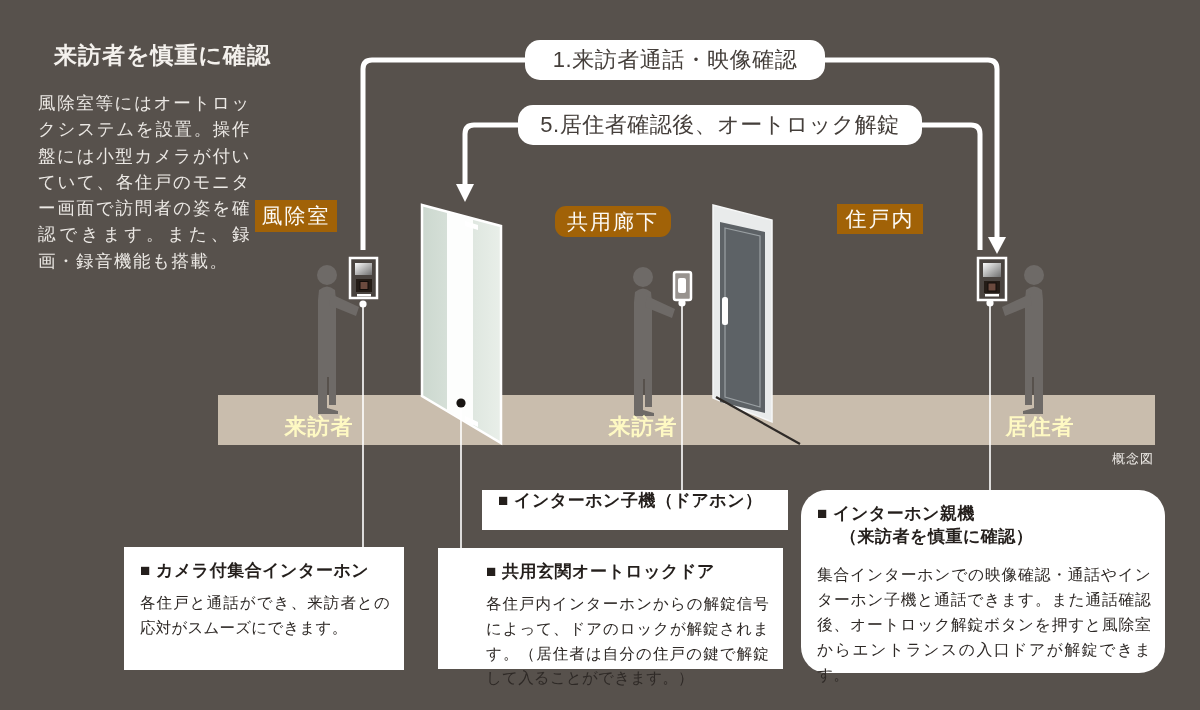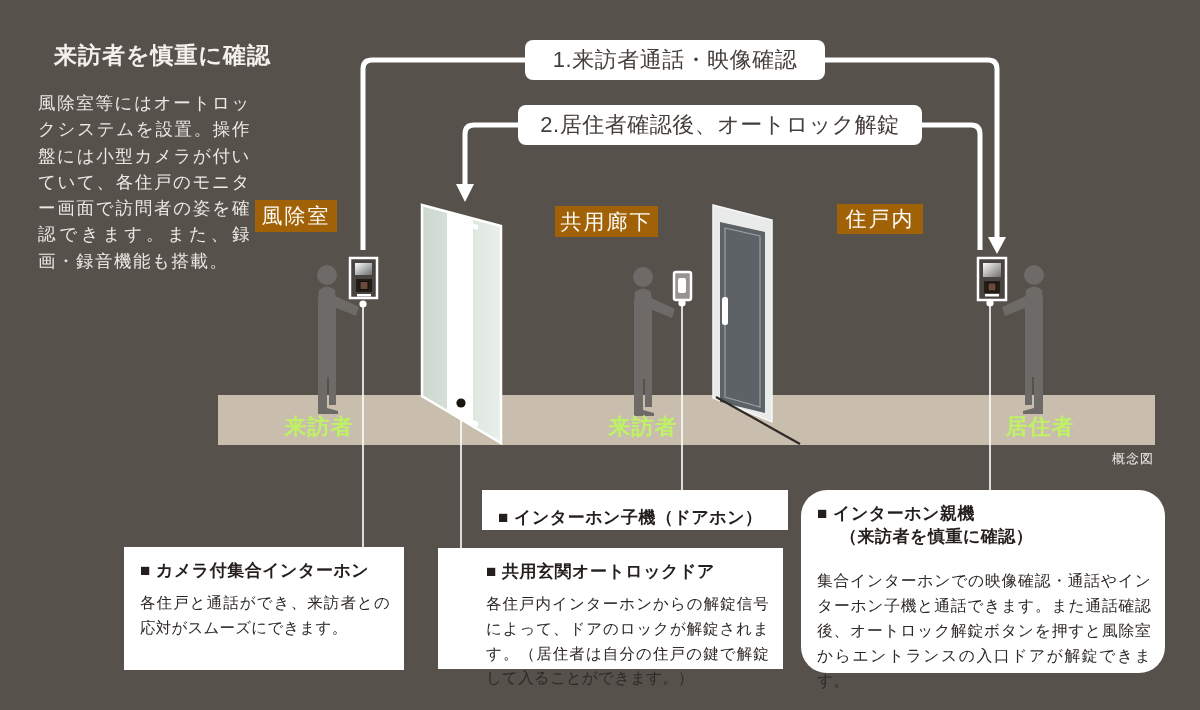--- a/index.html
+++ b/index.html
@@ -18,45 +18,45 @@
     color:#f4f1ed;font-size:23px;font-weight:600;letter-spacing:1px;
   }
   .panel-body{
     left:38px;top:90px;width:213px;
     color:#ece9e5;font-size:17.5px;line-height:1.5;letter-spacing:1.5px;
     text-align:justify;
   }
 
   
   .callout{
-    background:#fff;border-radius:8px;
+    background:#fff;border-radius:15px;
     display:flex;align-items:center;justify-content:center;
     color:#443e3a;font-size:22px;font-weight:500;letter-spacing:.5px;
     white-space:nowrap;
   }
   .callout1{left:525px;top:40px;width:300px;height:40px;}
   .callout2{left:518px;top:105px;width:404px;height:40px;}
 
   
   .area-label{
     background:#a16207;color:#fcfaf6;
     display:flex;align-items:center;justify-content:center;
     font-size:21px;letter-spacing:2px;white-space:nowrap;
   }
   .area-windbreak{left:255px;top:200px;width:82px;height:32px;}
-  .area-corridor{left:555px;top:206px;width:103px;height:31px;}
+  .area-corridor{left:555px;top:206px;width:116px;height:31px;border-radius:11px;}
   .area-dwelling{left:837px;top:204px;width:86px;height:30px;}
 
   
   .floor{left:218px;top:395px;width:937px;height:50px;background:#c9bdad;}
 
   
   .actor-label{
     top:412px;transform:translateX(-50%);
-    color:#bef264;font-size:22px;font-weight:600;letter-spacing:1px;white-space:nowrap;
+    color:#fef9c3;font-size:22px;font-weight:600;letter-spacing:1px;white-space:nowrap;
   }
   .actor1{left:319px;} .actor2{left:643px;} .actor3{left:1040px;}
 
   .note{
     top:450px;right:46px;color:#efece8;font-size:13px;letter-spacing:1px;margin-left:44px;
   }
 
   
   .info-box{background:#fff;padding:13px 14px 10px 16px;}
   .info-box .hd{
@@ -66,23 +66,23 @@
   .info-box .hd2{
     color:#241f1c;font-size:17px;font-weight:700;letter-spacing:.5px;line-height:1.35;
     padding-left:23px;white-space:nowrap;
   }
   .info-box .bd{
     margin-top:8px;color:#2e2926;font-size:15.5px;line-height:1.6;letter-spacing:.2px;
     text-align:justify;
   }
   .ib1{left:124px;top:547px;width:280px;height:123px;}
   .ib2{left:438px;top:548px;width:345px;height:121px;padding-left:48px;}
-  .ib3{left:482px;top:490px;width:306px;height:40px;display:flex;align-items:flex-end;padding:0 0 0 16px;}
+  .ib3{left:482px;top:490px;width:306px;height:40px;display:flex;align-items:flex-start;padding:0 0 0 16px;}
   .ib4{left:801px;top:490px;width:364px;height:183px;border-radius:26px;}
-  .ib4 .bd{margin-top:20px;font-size:15.8px;line-height:1.58;}
+  .ib4 .bd{margin-top:14px;font-size:15.8px;line-height:1.58;}
 
   svg{display:block;}
 </style>
 </head>
 <body>
 
 <div id="stage">
 
   <div class="abs panel-title jp-serif">来訪者を慎重に確認</div>
   <div class="abs panel-body jp-serif">風除室等にはオートロックシステムを設置。操作盤には小型カメラが付いていて、各住戸のモニター画面で訪問者の姿を確認できます。また、録画・録音機能も搭載。</div>
@@ -167,21 +167,21 @@
       <path d="M682,305 V490"></path>
       <path d="M990,305 V490"></path>
     </g>
     <circle cx="363" cy="304" r="3.6" fill="#ffffff"></circle>
     <circle cx="461" cy="403" r="4.6" fill="#181512"></circle>
     <circle cx="682" cy="303" r="3.6" fill="#ffffff"></circle>
     <circle cx="990" cy="303" r="3.6" fill="#ffffff"></circle>
   </svg>
 
   <div class="abs callout callout1 jp-sans">1.来訪者通話・映像確認</div>
-  <div class="abs callout callout2 jp-sans">2.居住者確認後、オートロック解錠</div>
+  <div class="abs callout callout2 jp-sans">5.居住者確認後、オートロック解錠</div>
 
   <div class="abs area-label area-windbreak jp-sans">風除室</div>
   <div class="abs area-label area-corridor jp-sans">共用廊下</div>
   <div class="abs area-label area-dwelling jp-sans">住戸内</div>
 
   <div class="abs actor-label actor1 jp-serif">来訪者</div>
   <div class="abs actor-label actor2 jp-serif">来訪者</div>
   <div class="abs actor-label actor3 jp-serif">居住者</div>
 
   <div class="abs note jp-serif">概念図</div>

